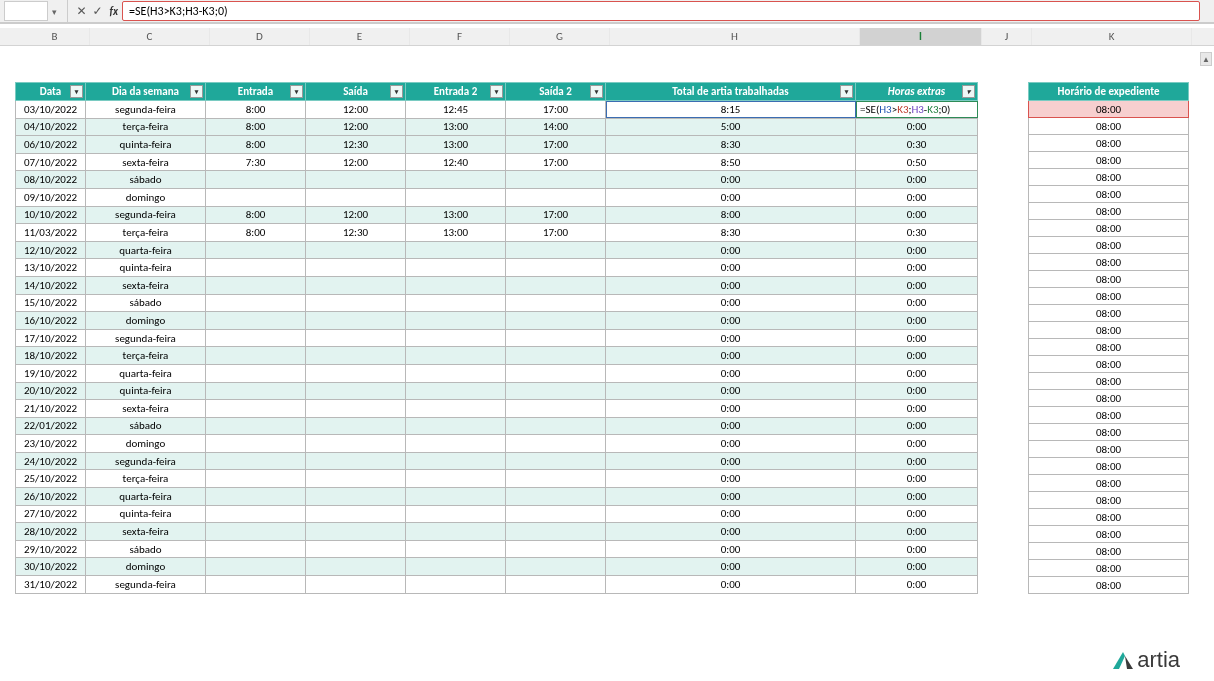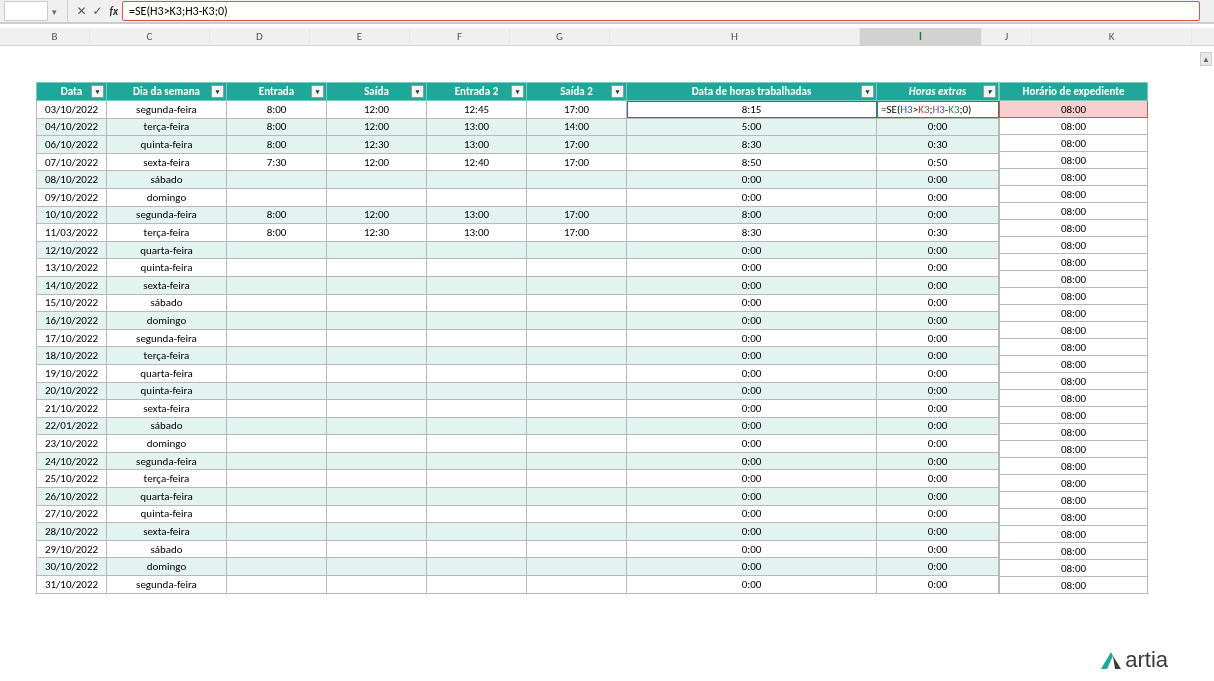--- a/index.html
+++ b/index.html
@@ -105,22 +105,23 @@
   .w-I { width: 122px; }
   .w-J { width: 50px; }
   .w-K { width: 160px; }
   .ch-active {
     background: #d2d2d2;
     color: #1a7f37;
     font-weight: 600;
   }
   .tables-row {
     display: flex;
+    gap: 50px;
     margin-top: 36px;
-    margin-left: 36px;
+    margin-left: 15px;
   }
   table.main, table.side {
     border-collapse: collapse;
     font-size: 11px;
   }
   table.main th, table.side th {
     background: #1fa89a;
     color: #fff;
     font-weight: 600;
     text-align: center;
@@ -157,41 +158,41 @@
     text-align: center;
   }
   .col-Data { width: 70px; }
   .col-Dia { width: 120px; }
   .col-Ent { width: 100px; }
   .col-Sai { width: 100px; }
   .col-Ent2 { width: 100px; }
   .col-Sai2 { width: 100px; }
   .col-Tot { width: 250px; }
   .col-Ext { width: 122px; font-style: italic; }
-  .col-Exp { width: 148px; }
+  .col-Exp { width: 160px; }
   .cell-active {
     outline: 1.5px solid #2e8b57;
     outline-offset: -1px;
   }
   .cell-blue {
     outline: 1.5px solid #3b6db2;
     outline-offset: -1px;
   }
   .cell-formula {
     text-align: left !important;
     font-size: 11px;
   }
   .cell-formula .ref-blue { color: #2357b5; }
   .cell-formula .ref-red { color: #c0392b; }
   .cell-formula .ref-purple { color: #6f42c1; }
   .cell-formula .ref-green { color: #1e7f3d; }
   .logo {
     position: absolute;
     bottom: 8px;
-    right: 46px;
+    right: 34px;
     display: flex;
     align-items: center;
     font-size: 22px;
     color: #3a3a3a;
     font-weight: 500;
     font-family: Arial, sans-serif;
   }
   .logo svg { margin-right: 2px; }
   .container {
     position: relative;
@@ -236,21 +237,21 @@
     <div class="tables-row">
       <table class="main">
         <thead>
           <tr>
             <th class="col-Data"><span>Data</span><span class="filter-btn">▾</span></th>
             <th class="col-Dia"><span>Dia da semana</span><span class="filter-btn">▾</span></th>
             <th class="col-Ent"><span>Entrada</span><span class="filter-btn">▾</span></th>
             <th class="col-Sai"><span>Saída</span><span class="filter-btn">▾</span></th>
             <th class="col-Ent2"><span>Entrada 2</span><span class="filter-btn">▾</span></th>
             <th class="col-Sai2"><span>Saída 2</span><span class="filter-btn">▾</span></th>
-            <th class="col-Tot"><span>Data de horas trabalhadas</span><span class="filter-btn">▾</span></th>
+            <th class="col-Tot"><span>Total de artia trabalhadas</span><span class="filter-btn">▾</span></th>
             <th class="col-Ext"><span>Horas extras</span><span class="filter-btn">▾</span></th>
           </tr>
         </thead>
         <tbody id="main-body">
             <tr>
               <td>03/10/2022</td>
               <td>segunda-feira</td>
               <td>8:00</td>
               <td>12:00</td>
               <td>12:45</td>

